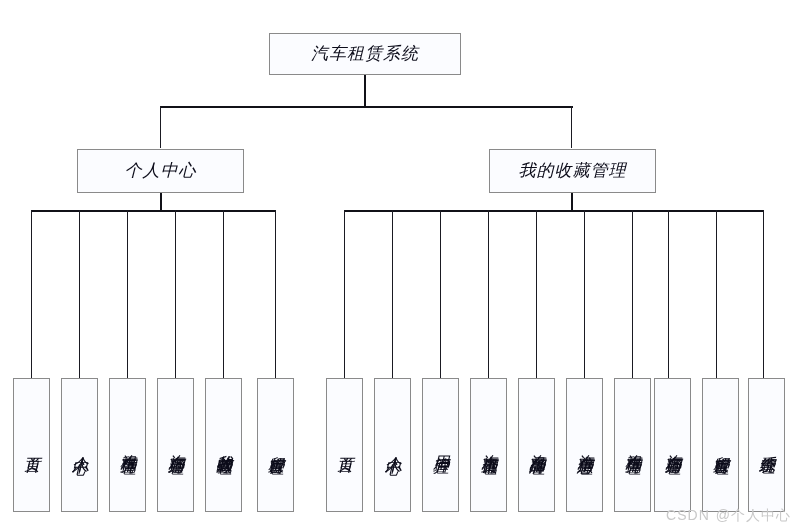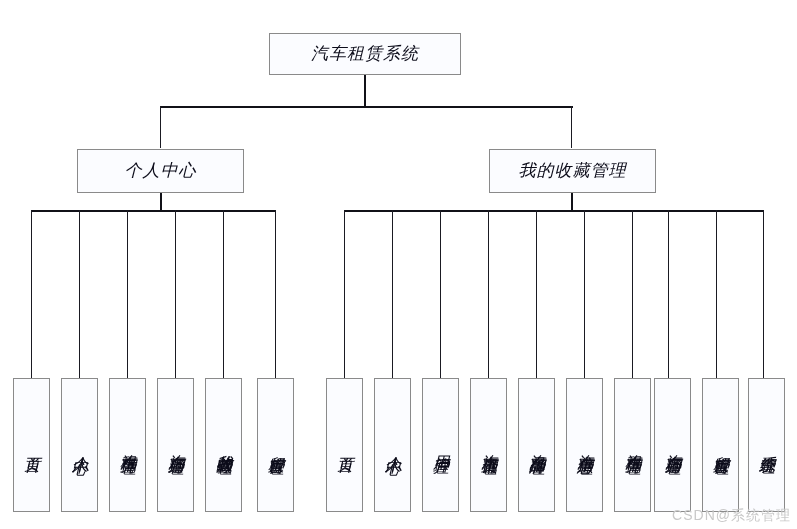--- a/index.html
+++ b/index.html
@@ -61,21 +61,21 @@
     position: absolute;
     right: 6px;
     bottom: 4px;
     font-family: "Liberation Sans", sans-serif;
     font-size: 14px;
     color: #c9c9c9;
     letter-spacing: 1px;
     white-space: nowrap;
     user-select: none;
   }
-  #watermark .wm-brand { }
+  #watermark .wm-brand { margin-right: 6px; }
 </style>
 </head>
 <body>
 
 <div id="diagram-canvas">
 
   <div class="node horizontal" id="root-node" style="left:269px; top:33px; width:192px; height:42px;">
     <span class="node-label">汽车租赁系统</span>
   </div>
 
@@ -162,16 +162,16 @@
     <span class="node-label">汽车归还管理</span>
   </div>
   <div class="node vertical" style="left:702px; top:378px; width:37px; height:134px;">
     <span class="node-label">留言板管理</span>
   </div>
   <div class="node vertical" style="left:748px; top:378px; width:37px; height:134px;">
     <span class="node-label">系统管理</span>
   </div>
 
   <div id="watermark">
-    <span class="wm-brand">CSDN</span><span class="wm-author">@系统管理</span>
+    <span class="wm-brand">CSDN</span><span class="wm-author">@个人中心</span>
   </div>
 
 </div>
 
 </body></html>

